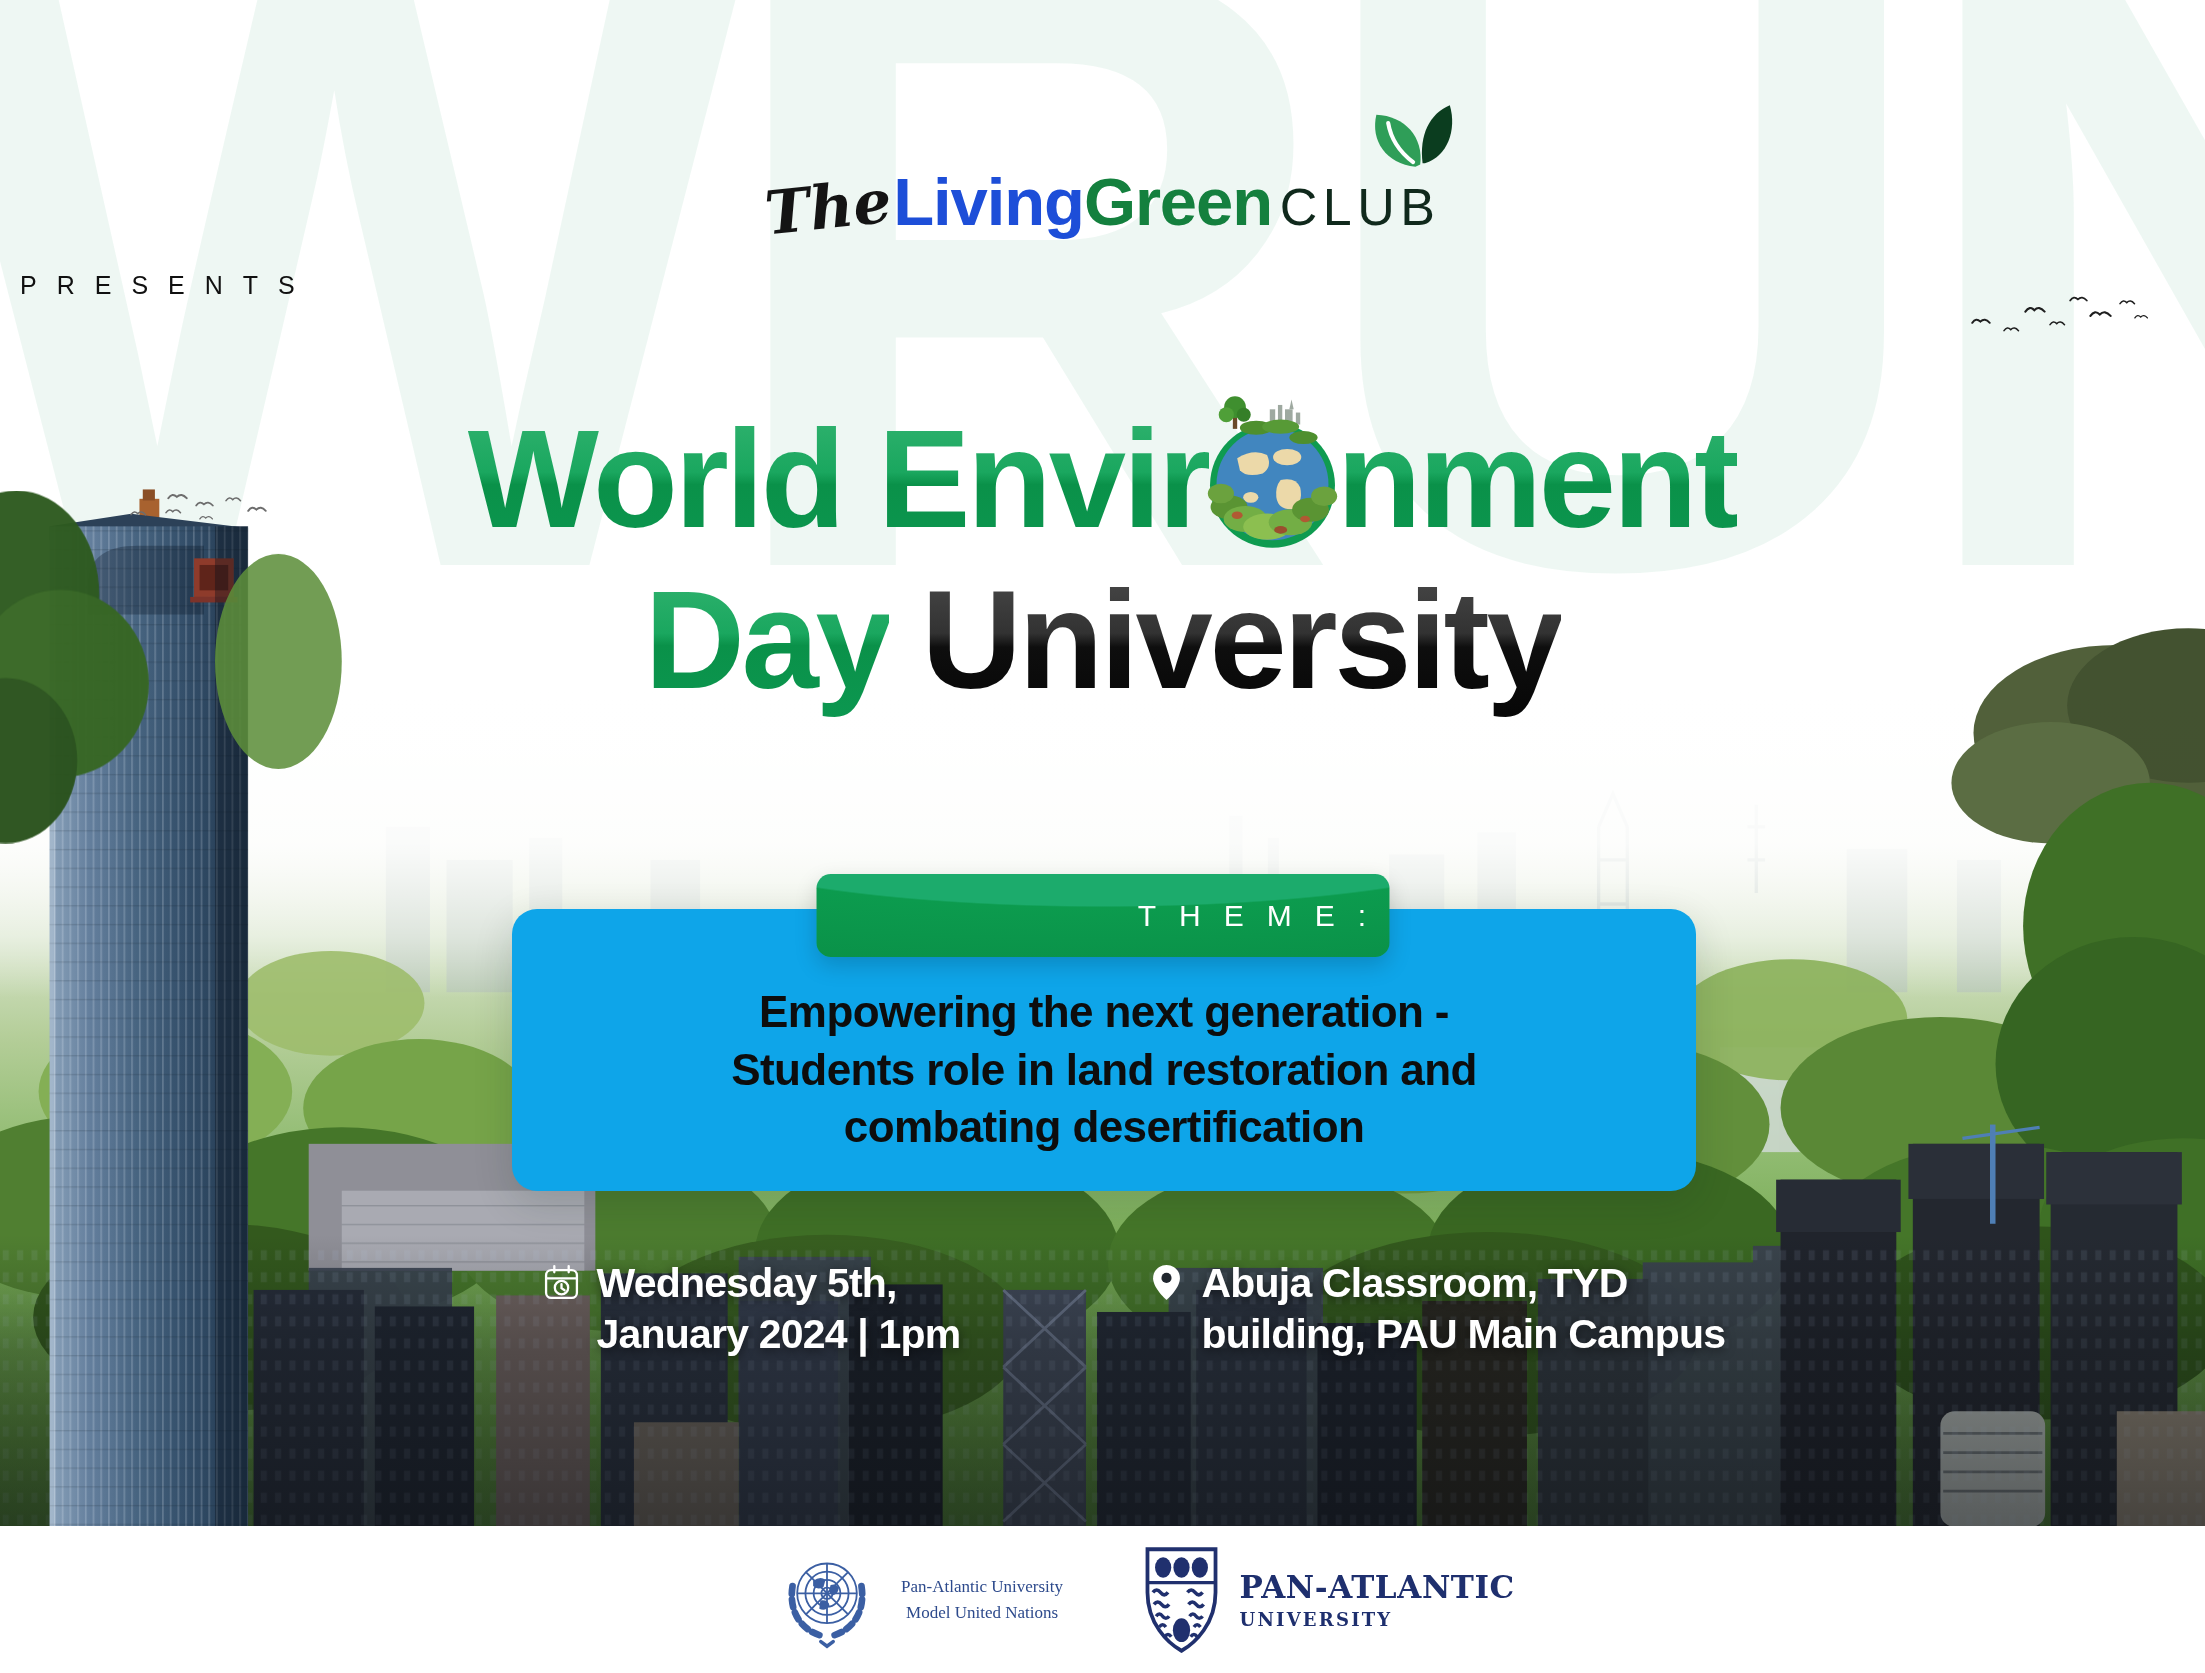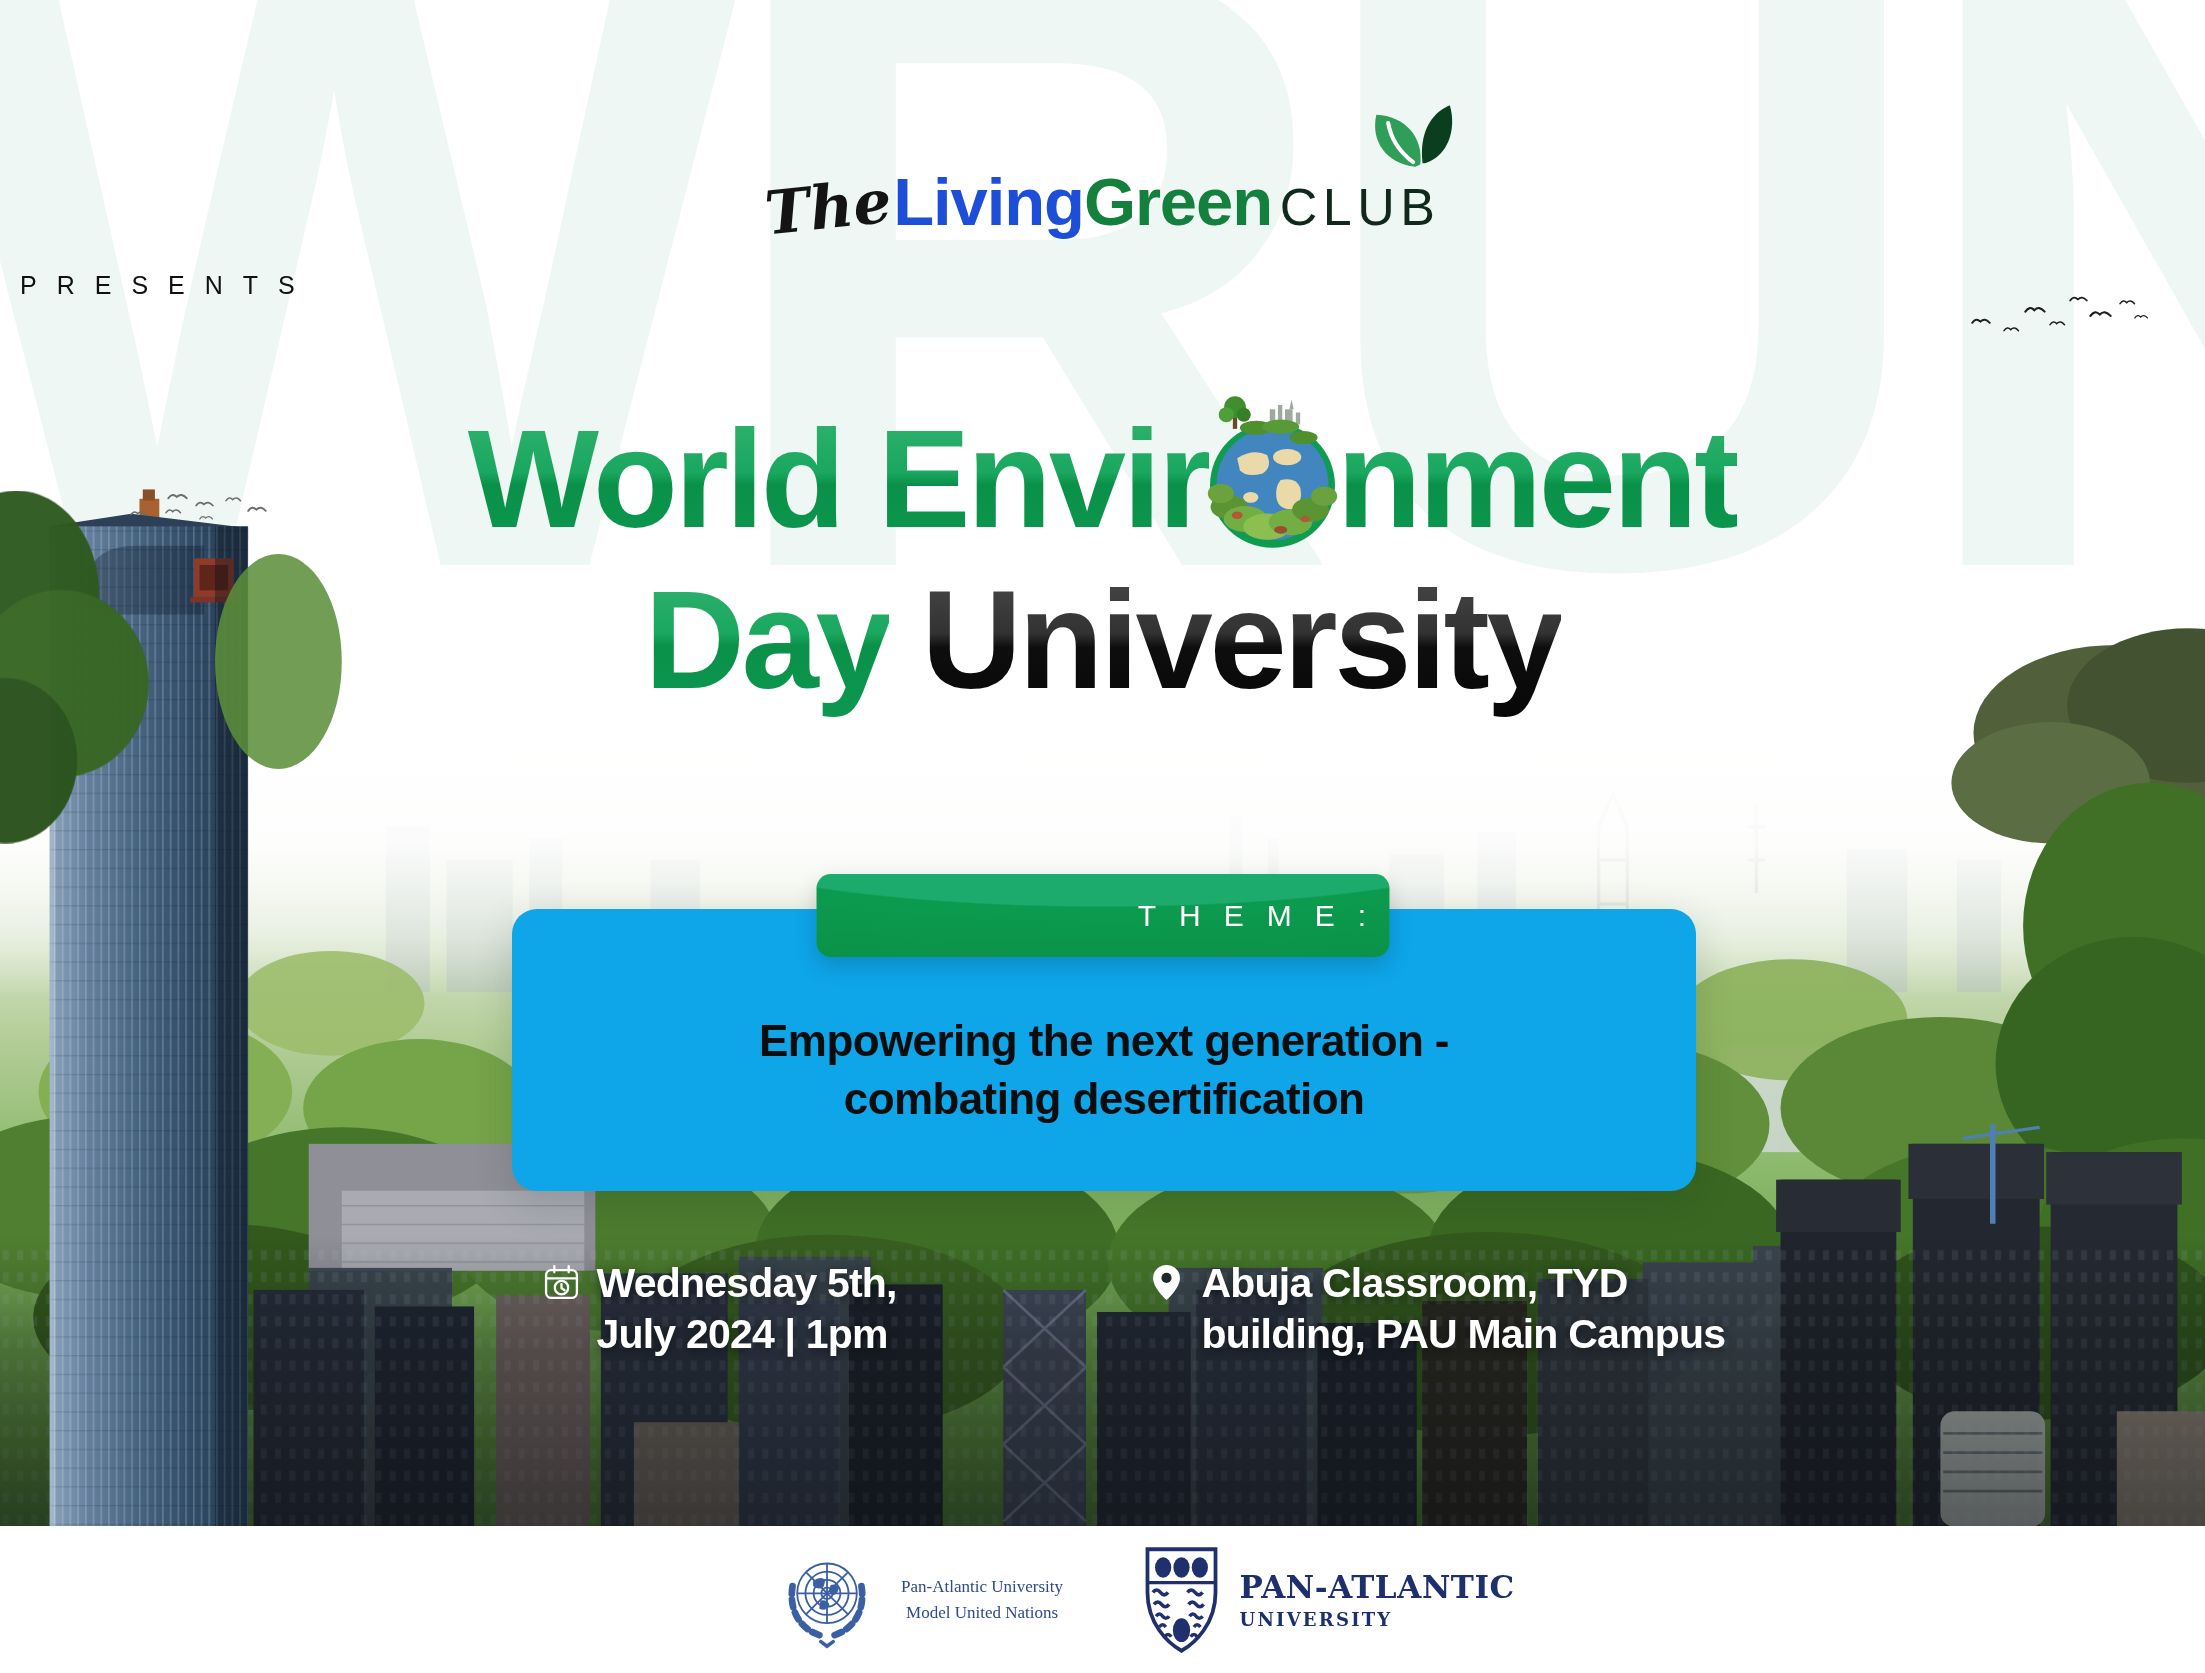--- a/index.html
+++ b/index.html
@@ -358,38 +358,39 @@
         </g>
       </svg><span class="grad-green">nment</span>
     </div>
     <div>
       <span class="grad-green day-gap">Day</span><span class="grad-dark">University</span>
     </div>
   </div>
 
   <div class="theme-card">
     <div class="theme-line">Empowering the next generation -</div>
+    <div class="theme-line">Students role in land restoration and</div>
     <div class="theme-line">combating desertification</div>
   </div>
   <div class="theme-banner">
     <span>THEME:</span>
   </div>
 
   <div class="info info-date" style="position:absolute;left:543px;">
     <svg viewBox="0 0 72 72" fill="none" stroke="#ffffff" stroke-width="4.5" stroke-linecap="round">
       <rect x="6" y="12" width="60" height="54" rx="10"></rect>
       <line x1="22" y1="4" x2="22" y2="16"></line>
         <line x1="50" y1="4" x2="50" y2="16"></line>
       <line x1="6" y1="28" x2="66" y2="28"></line>
       <circle cx="36" cy="46" r="13"></circle>
         <path d="M36,39 v8 l6,4"></path>
     </svg>
     <div class="info-text">
       <div>Wednesday 5th,</div>
-      <div>July 2024 | 1pm</div>
+      <div>January 2024 | 1pm</div>
     </div>
   </div>
 
   <div class="info info-loc" style="position:absolute;left:1148px;">
     <svg viewBox="0 0 64 80">
       <path d="M32 2 C15 2 3 15 3 31 c0 22 29 47 29 47 s29 -25 29 -47 C61 15 49 2 32 2 z" fill="#ffffff"></path>
       <circle cx="32" cy="30" r="11" fill="#20262e"></circle>
     </svg>
     <div class="info-text">
       <div>Abuja Classroom, TYD</div>

